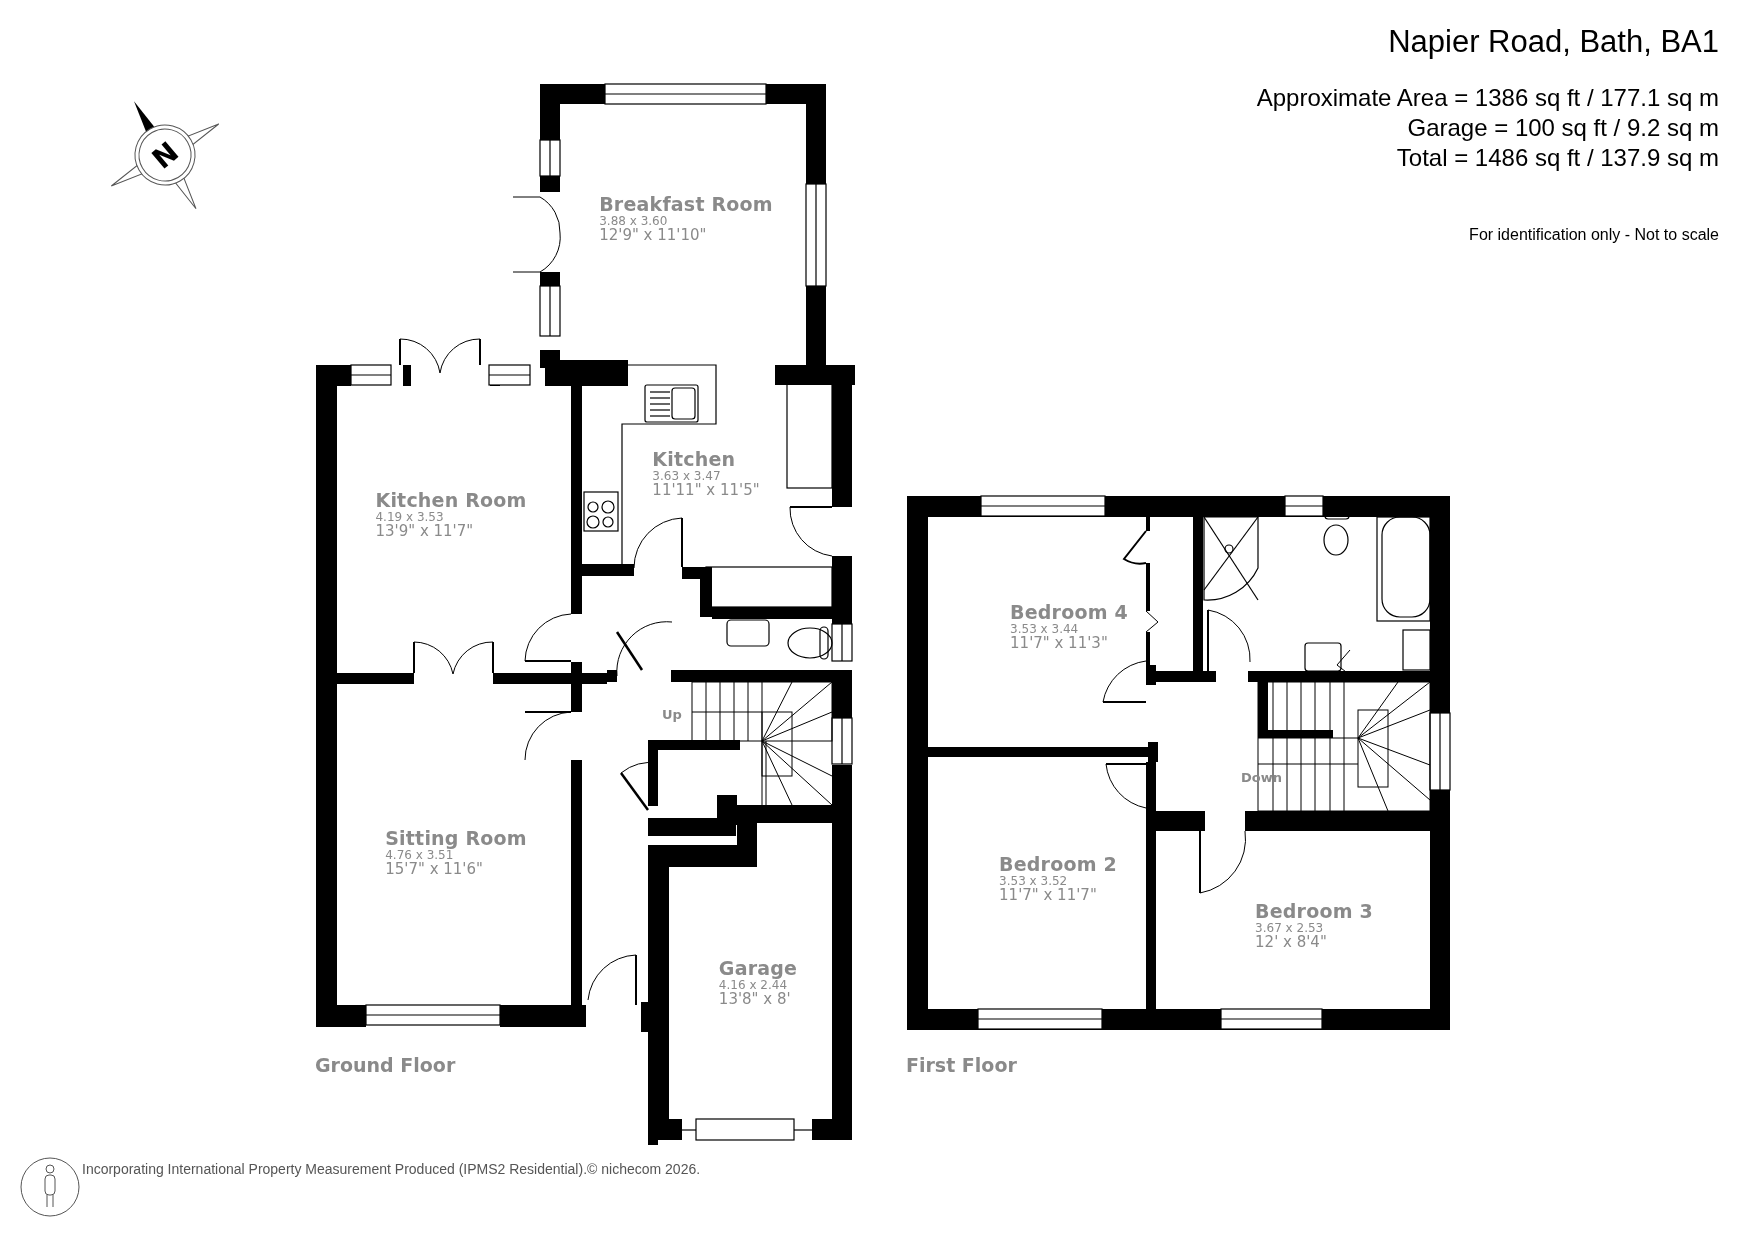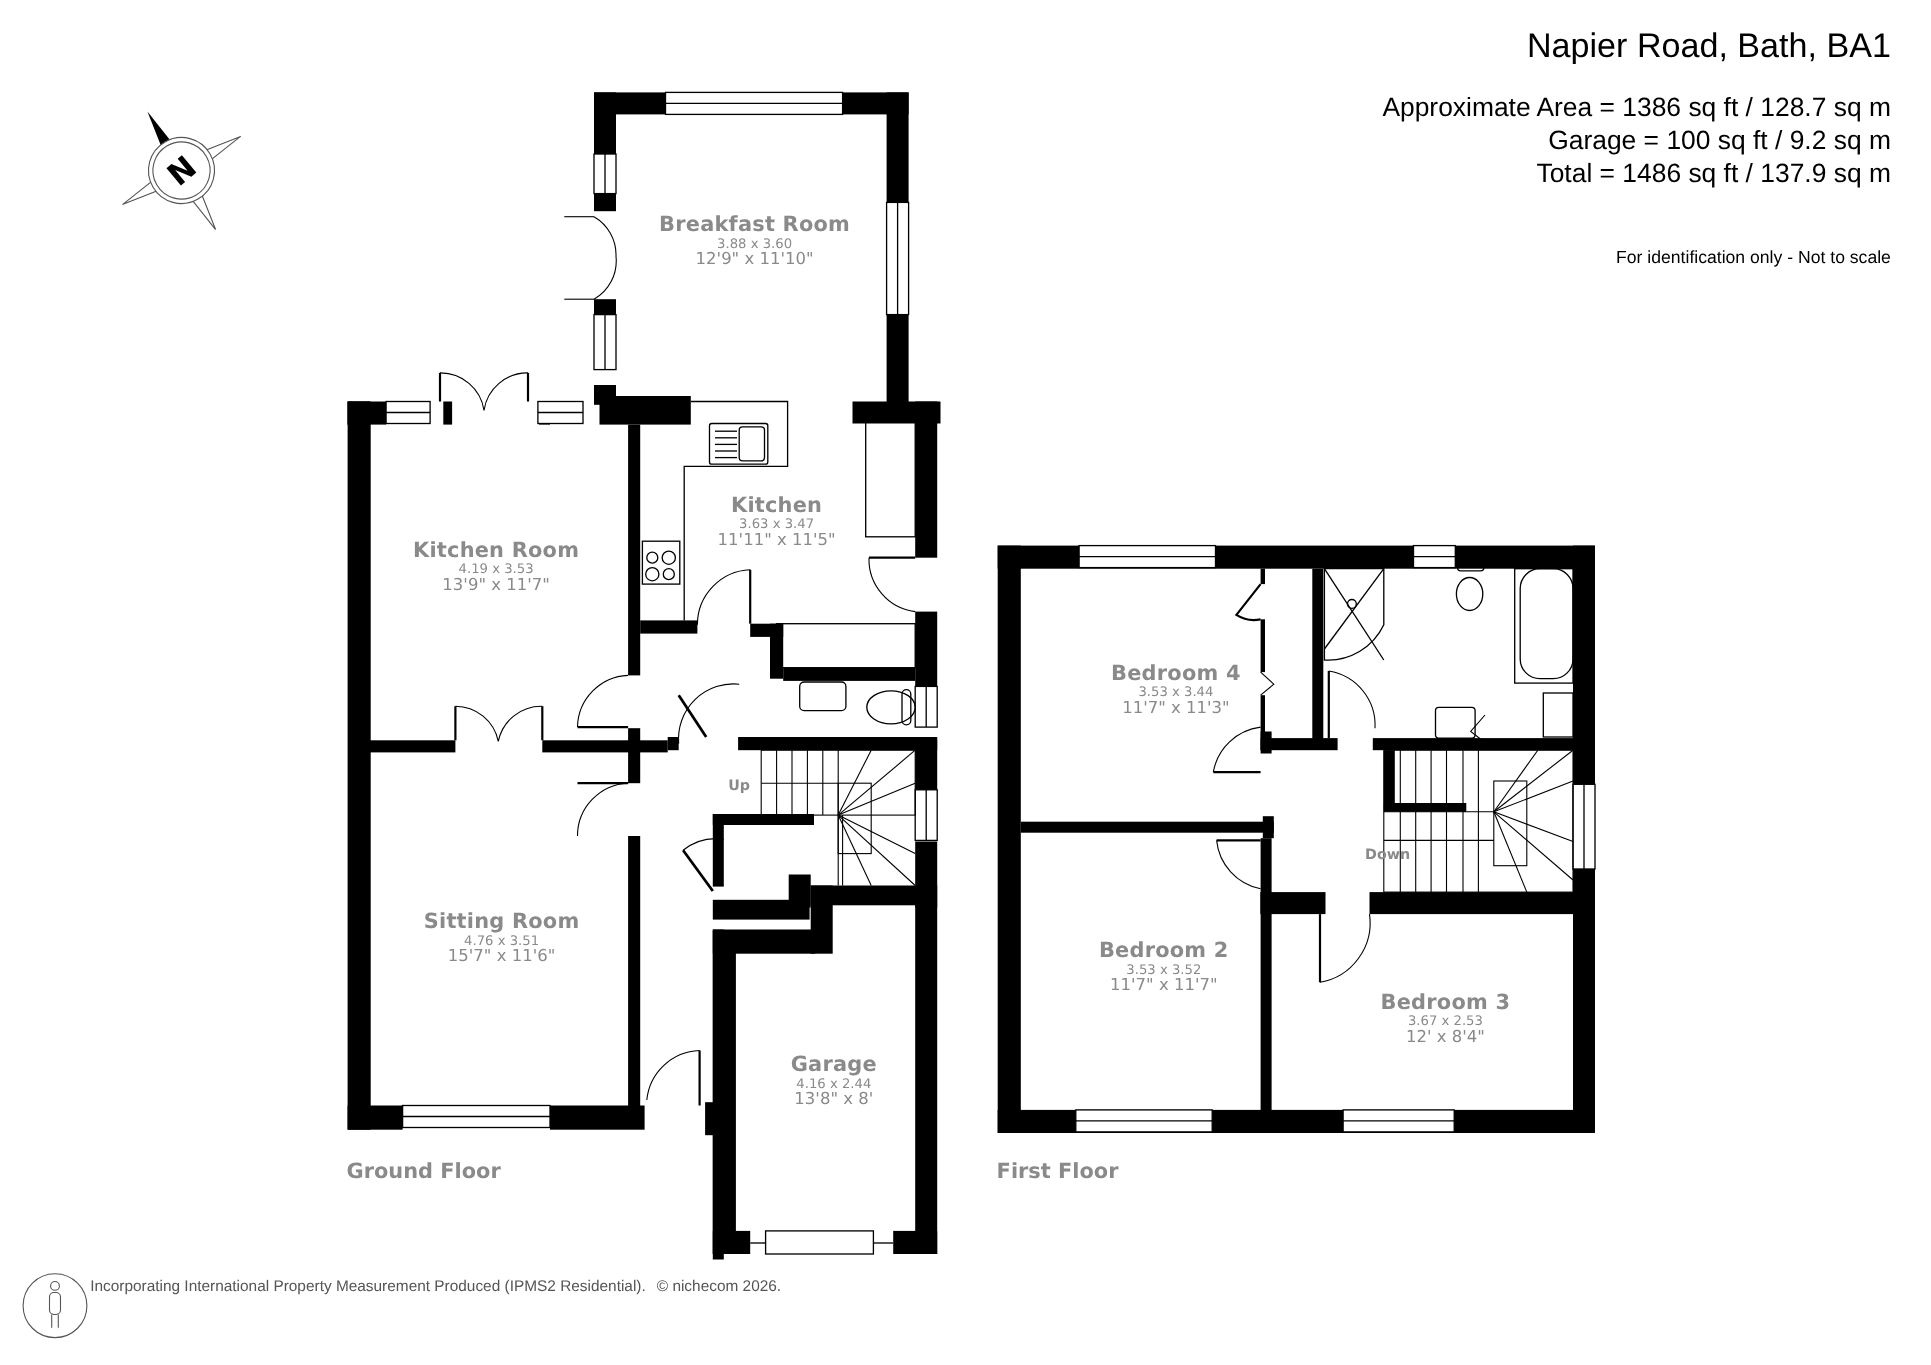--- a/index.html
+++ b/index.html
@@ -1,28 +1,28 @@
 <!DOCTYPE html>
 <html><head>
 <meta charset="utf-8">
 <style>
   html,body{margin:0;padding:0;background:#ffffff;}
   body{width:1755px;height:1241px;position:relative;overflow:hidden;font-family:"Liberation Sans",sans-serif;}
   #plan{position:absolute;left:0;top:0;width:1755px;height:1241px;}
   .title{position:absolute;right:36px;top:24px;font-family:"Liberation Sans",sans-serif;font-weight:normal;font-size:31px;color:#000;text-align:center;white-space:nowrap;}
   .area{position:absolute;right:36px;font-family:"Liberation Sans",sans-serif;font-size:24px;color:#000;text-align:right;white-space:nowrap;}
   .ident{position:absolute;right:36px;top:182px;font-family:"Liberation Sans",sans-serif;font-size:16px;color:#000;white-space:nowrap;margin-top:44px;}
-  .room{position:absolute;transform:translateX(-50%);text-align:center;font-family:"DejaVu Sans",sans-serif;color:#8a8a8a;white-space:nowrap;line-height:1.05;}
+  .room{position:absolute;transform:translateX(-50%);font-family:"DejaVu Sans",sans-serif;color:#8a8a8a;white-space:nowrap;line-height:1.05;}
   .room .rn{font-weight:bold;font-size:19px;letter-spacing:0.2px;}
   .room .rm{font-size:12px;}
   .room .ri{font-size:15px;}
   .stairlbl{position:absolute;font-family:"DejaVu Sans",sans-serif;font-size:13px;color:#8a8a8a;font-weight:bold;}
   .floorlbl{position:absolute;font-family:"DejaVu Sans",sans-serif;font-size:19px;font-weight:bold;color:#8a8a8a;}
   .foot{position:absolute;left:82px;top:1160px;font-family:"Liberation Sans",sans-serif;font-size:14px;color:#555;line-height:18px;}
-  .foot .copy{margin-left:10px;}
+  .foot .copy{}
 </style>
 </head>
 <body>
 
 <svg id="plan" viewBox="0 0 1755 1241" xmlns="http://www.w3.org/2000/svg">
 
   <g transform="translate(165,155) rotate(-30)">
     <polygon points="0,-62 8,-8 0,0 -8,-8" fill="#000"></polygon>
     <polygon points="0,62 8,8 0,0 -8,8" fill="none" stroke="#555" stroke-width="1"></polygon>
     <polygon points="-62,0 -8,-8 0,0 -8,8" fill="none" stroke="#555" stroke-width="1"></polygon>
@@ -271,21 +271,21 @@
   <g fill="none" stroke="#555" stroke-width="1">
     <circle cx="50" cy="1187" r="29"></circle>
     <circle cx="50" cy="1169" r="4"></circle>
     <rect x="45" y="1175" width="10" height="20" rx="4"></rect>
     <line x1="47" y1="1195" x2="47" y2="1207"></line>
       <line x1="53" y1="1195" x2="53" y2="1207"></line>
   </g>
 </svg>
 
 <div class="title">Napier Road, Bath, BA1</div>
-<div class="area" style="top:84px">Approximate Area = 1386 sq ft / 128.7 sq m</div>
+<div class="area" style="top:84px">Approximate Area = 1386 sq ft / 177.1 sq m</div>
 <div class="area" style="top:114px">Garage = 100 sq ft / 9.2 sq m</div>
 <div class="area" style="top:144px">Total = 1486 sq ft / 137.9 sq m</div>
 <div class="ident">For identification only - Not to scale</div>
 
 <div class="room" style="left:686px;top:195px">
   <div class="rn">Breakfast Room</div>
   <div class="rm">3.88 x 3.60</div>
   <div class="ri">12'9" x 11'10"</div>
 </div>
 <div class="room" style="left:706px;top:450px">

